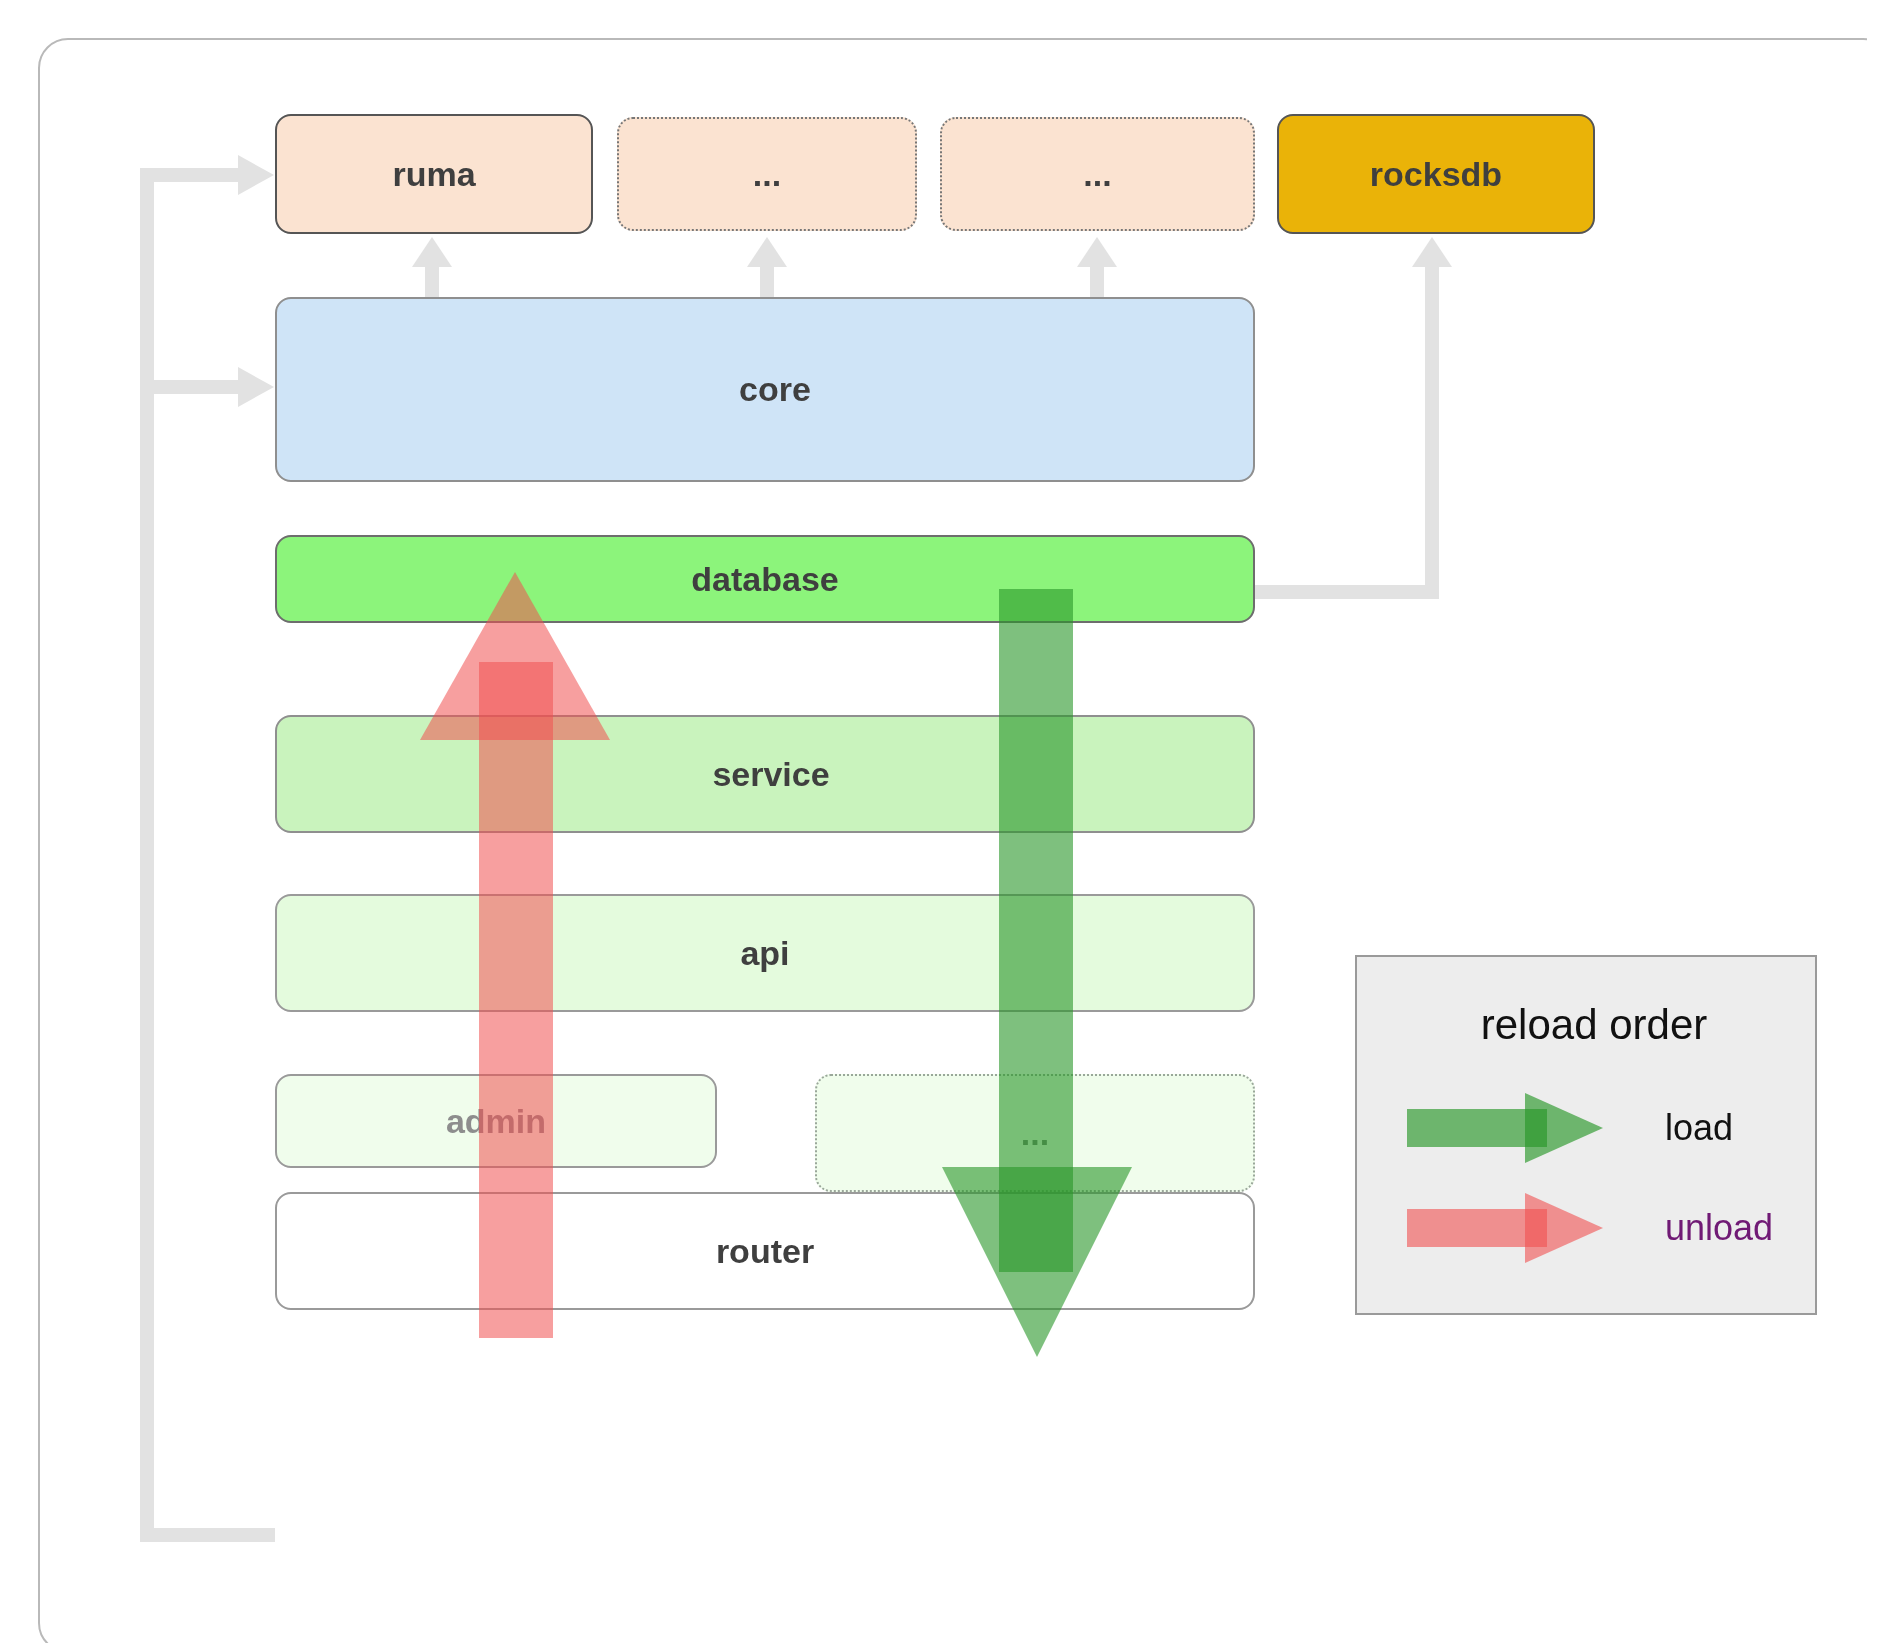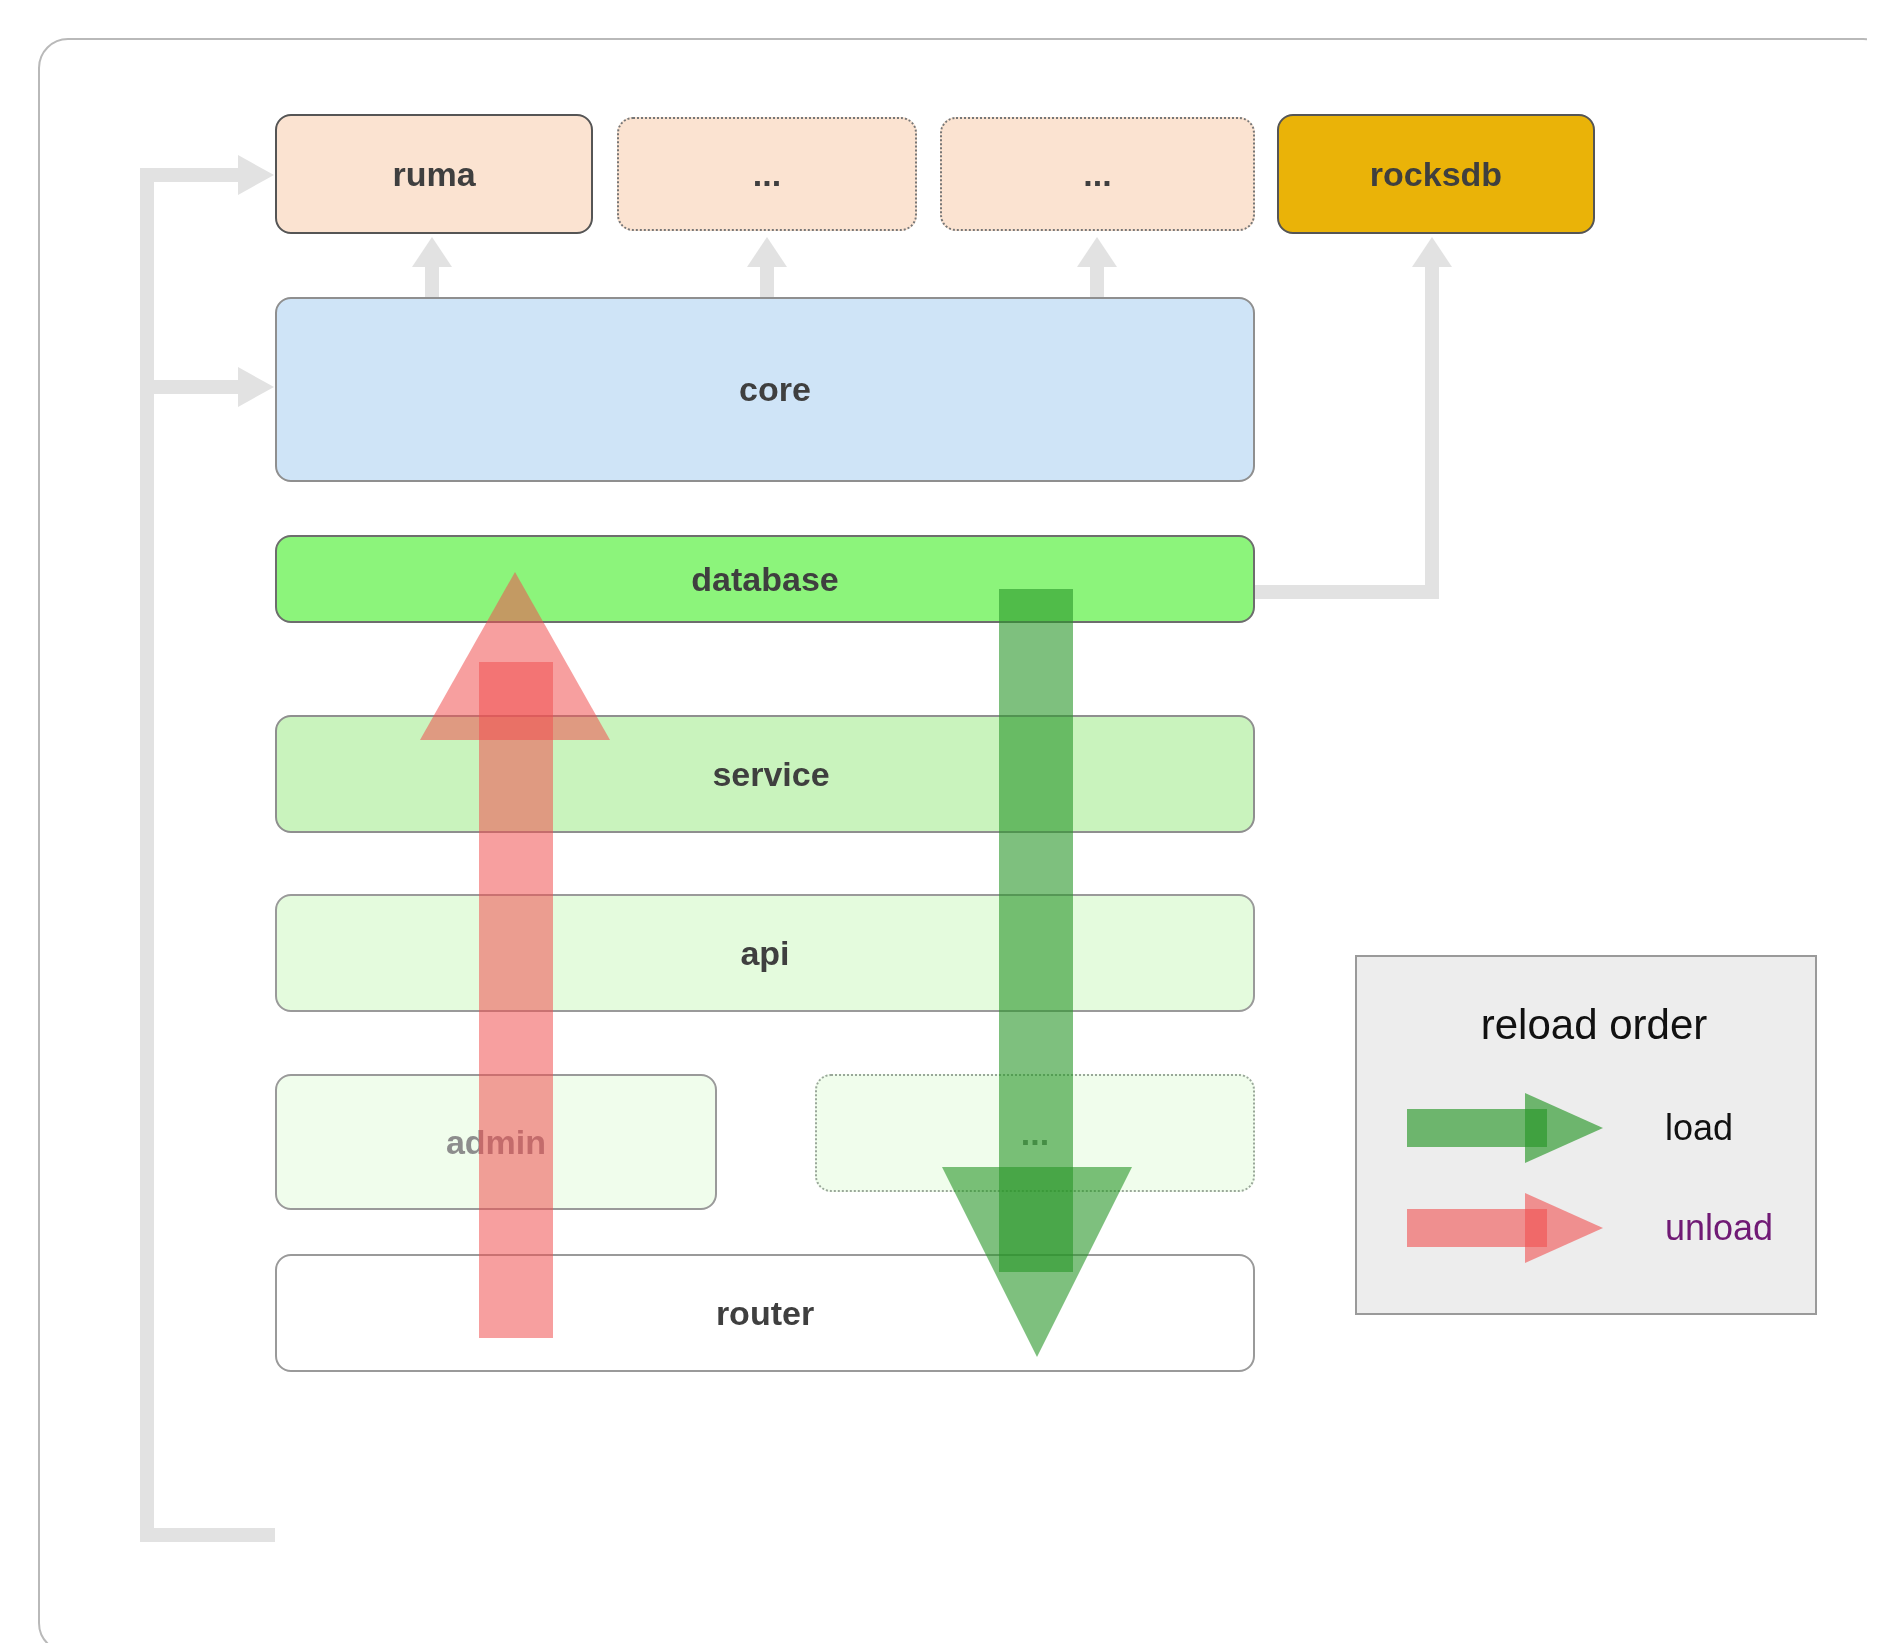--- a/index.html
+++ b/index.html
@@ -34,23 +34,23 @@
     z-index: 2;
   }
   .box-ruma     { left: 243px; top: 82px;  width: 318px; height: 120px; background: #fbe3d1; border: 2px solid #555; }
   .box-dots1    { left: 585px; top: 85px;  width: 300px; height: 114px; background: #fbe3d1; border: 2px dotted #777; }
   .box-dots2    { left: 908px; top: 85px;  width: 315px; height: 114px; background: #fbe3d1; border: 2px dotted #777; }
   .box-rocksdb  { left: 1245px; top: 82px; width: 318px; height: 120px; background: #eab308; border: 2px solid #555; }
   .box-core     { left: 243px; top: 265px; width: 980px; height: 185px; background: #cfe4f7; border: 2px solid #8f8f8f; padding-left: 20px; }
   .box-database { left: 243px; top: 503px; width: 980px; height: 88px; background: #8cf47b; border: 2px solid #6d6d6d; }
   .box-service  { left: 243px; top: 683px; width: 980px; height: 118px; background: #c9f3bd; border: 2px solid #8f8f8f; padding-left: 12px; }
   .box-api      { left: 243px; top: 862px; width: 980px; height: 118px; background: #e4fbdd; border: 2px solid #9a9a9a; }
-  .box-admin    { left: 243px; top: 1042px; width: 442px; height: 136px; background: #f0fdec; border: 2px solid #9a9a9a; color: #8d8d8d; }
+  .box-admin    { left: 243px; top: 1042px; width: 442px; height: 94px; background: #f0fdec; border: 2px solid #9a9a9a; color: #8d8d8d; }
   .box-dots3    { left: 783px; top: 1042px; width: 440px; height: 118px; background: #f0fdec; border: 2px dotted #9aa79a; color: #728272; }
-  .box-router   { left: 243px; top: 1222px; width: 980px; height: 118px; background: #ffffff; border: 2px solid #9a9a9a; justify-content: center; }
+  .box-router   { left: 243px; top: 1160px; width: 980px; height: 118px; background: #ffffff; border: 2px solid #9a9a9a; justify-content: center; }
   .box-conduwuit{ left: 243px; top: 1443px; width: 980px; height: 120px; background: #0d3f8e; border: 3px solid #08265c; color: #ffffff; font-weight: 700; }
 
   
   .gray { position: absolute; background: #e2e2e2; z-index: 1; }
   .tri  { position: absolute; width: 0; height: 0; z-index: 1; }
 
   .conn-vert        { left: 108px; top: 136px; width: 14px; height: 1370px; }
   .conn-bottom      { left: 108px; top: 1496px; width: 135px; height: 14px; }
   .conn-top-ruma    { left: 108px; top: 136px; width: 100px; height: 14px; }
   .conn-core-stub   { left: 108px; top: 348px; width: 100px; height: 14px; }

